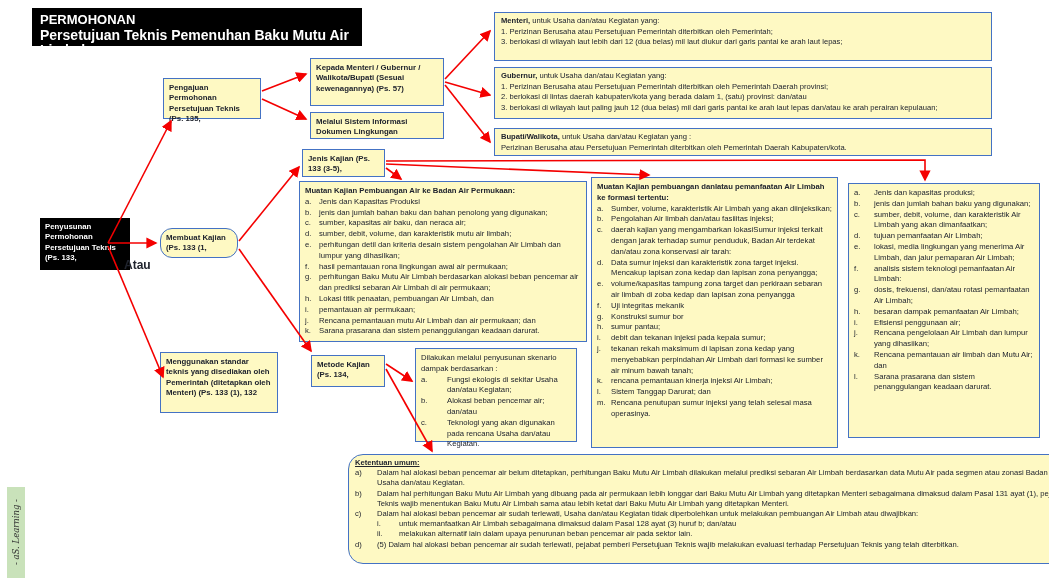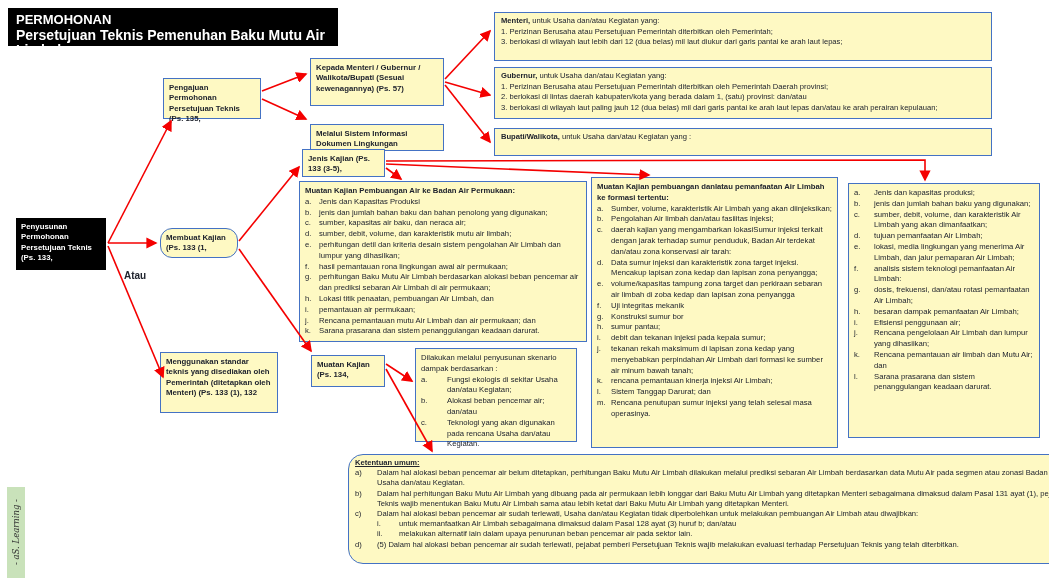--- a/index.html
+++ b/index.html
@@ -1,37 +1,37 @@
 <!DOCTYPE html>
 <html><head>
 <meta charset="utf-8">
 <style>
   html,body { margin:0; padding:0; background:#fff; }
   .canvas { position:relative; width:1049px; height:578px; background:#fff; overflow:hidden;
             font-family:"Liberation Sans", sans-serif; color:#20242e; }
   .abs { position:absolute; box-sizing:border-box; }
   .bluebox { border:1.5px solid #4472c4; background:#fef9c3; }
-  .blackbox { background:#000; color:#fff; font-weight:700; }
+  .blackbox { background:#000; color:#fff; font-weight:700;margin-left:24px; }
   .nodetext { font-weight:700; font-size:7.8px; line-height:10.4px; padding:4px 5px; }
   .headerbox { padding:3px 8px; }
   .header-title { font-size:13px; font-weight:700; line-height:17px; }
   .header-sub { font-size:14px; font-weight:700; line-height:15px; }
   .auth { font-size:7.6px; line-height:10.6px; padding:3px 6px; }
   .auth .lead { font-weight:700; }
   .bigbox { font-size:7.7px; line-height:10.8px; padding:4px 5px; }
   .bigbox .title { font-weight:700; }
   .row { display:flex; }
   .lab { flex:0 0 14px; }
   .labw { flex:0 0 20px; }
   .labx { flex:0 0 26px; }
   .txt { flex:1; }
   .ket { font-size:7.6px; line-height:10.2px; padding:3px 6px; }
   .ket .title { font-weight:700; text-decoration:underline; }
   .klab { flex:0 0 22px; }
-  .atau { font-weight:700; font-size:10px; color:#20242e;margin-top:12px; }
+  .atau { font-weight:700; font-size:12px; color:#20242e; }
   .watermark { background:#c9e2ba; display:flex; align-items:center; justify-content:center; }
   .watermark span { writing-mode:vertical-rl; transform:rotate(180deg);
                     font-family:"DejaVu Serif", serif; font-style:italic; font-size:8.5px; color:#333; white-space:nowrap; }
   svg.arrows { position:absolute; left:0; top:0; width:1049px; height:578px; pointer-events:none; }
 </style>
 </head>
 <body>
 
 <div class="canvas">
 
@@ -43,31 +43,31 @@
   <div class="abs watermark" style="left:7px; top:487px; width:18px; height:91px;">
     <span>- aS. Learning -</span>
   </div>
 
   <div class="abs blackbox nodetext" style="left:16px; top:218px; width:90px; height:52px;">Penyusunan Permohonan Persetujuan Teknis (Ps. 133,</div>
 
   <div class="abs bluebox nodetext" style="left:163px; top:78px; width:98px; height:41px;">Pengajuan Permohonan Persetujuan Teknis (Ps. 135,</div>
 
   <div class="abs bluebox nodetext" style="left:310px; top:58px; width:134px; height:48px;">Kepada Menteri / Gubernur / Walikota/Bupati (Sesuai kewenagannya) (Ps. 57)</div>
 
-  <div class="abs bluebox nodetext" style="left:310px; top:124px; width:134px; height:27px;">Melalui Sistem Informasi Dokumen Lingkungan</div>
+  <div class="abs bluebox nodetext" style="left:310px; top:112px; width:134px; height:27px;">Melalui Sistem Informasi Dokumen Lingkungan</div>
 
   <div class="abs bluebox nodetext" style="left:302px; top:149px; width:83px; height:28px;">Jenis Kajian (Ps. 133 (3-5),</div>
 
   <div class="abs bluebox nodetext" style="left:160px; top:228px; width:78px; height:30px;border-radius:12px;">Membuat Kajian (Ps. 133 (1,</div>
 
   <div class="abs atau" style="left:124px; top:258px;">Atau</div>
 
   <div class="abs bluebox nodetext" style="left:160px; top:352px; width:118px; height:61px;">Menggunakan standar teknis yang disediakan oleh Pemerintah (ditetapkan oleh Menteri) (Ps. 133 (1), 132</div>
 
-  <div class="abs bluebox nodetext" style="left:311px; top:355px; width:74px; height:32px;">Muatan Kajian (Ps. 134,</div>
+  <div class="abs bluebox nodetext" style="left:311px; top:355px; width:74px; height:32px;">Metode Kajian (Ps. 134,</div>
 
   <div class="abs bluebox auth" style="left:494px; top:12px; width:498px; height:49px;">
     <div><span class="lead">Menteri,</span><span> untuk Usaha dan/atau Kegiatan yang:</span></div>
     <div>
 
     <div class="auth-line">1. Perizinan Berusaha atau Persetujuan Pemerintah diterbitkan oleh Pemerintah;</div>
         <div class="auth-line">3. berlokasi di wilayah laut lebih dari 12 (dua belas) mil laut diukur dari garis pantai ke arah laut lepas;</div>
       </div>
   </div>
 
@@ -76,20 +76,24 @@
     <div>
 
     <div class="auth-line">1. Perizinan Berusaha atau Persetujuan Pemerintah diterbitkan oleh Pemerintah Daerah provinsi;</div>
         <div class="auth-line">2. berlokasi di lintas daerah kabupaten/kota yang berada dalam 1, (satu) provinsi: dan/atau</div>
         <div class="auth-line">3. berlokasi di wilayah laut paling jauh 12 (dua belas) mil dari garis pantai ke arah laut lepas dan/atau ke arah perairan kepulauan;</div>
       </div>
   </div>
 
   <div class="abs bluebox auth" style="left:494px; top:128px; width:498px; height:28px;">
     <div><span class="lead">Bupati/Walikota,</span><span> untuk Usaha dan/atau Kegiatan yang :</span></div>
+    <div>
+
+    <div class="auth-line">Perizinan Berusaha atau Persetujuan Pemerintah diterbitkan oleh Pemerintah Daerah Kabupaten/kota.</div>
+      </div>
   </div>
 
   <div class="abs bluebox bigbox" style="left:299px; top:181px; width:288px; height:161px;">
     <div class="title">Muatan Kajian Pembuangan Air ke Badan Air Permukaan:</div>
     <div>
 
         <div class="row">
           <span class="lab">a.</span>
           <span class="txt">Jenis dan Kapasitas Produksi</span>
         </div>

